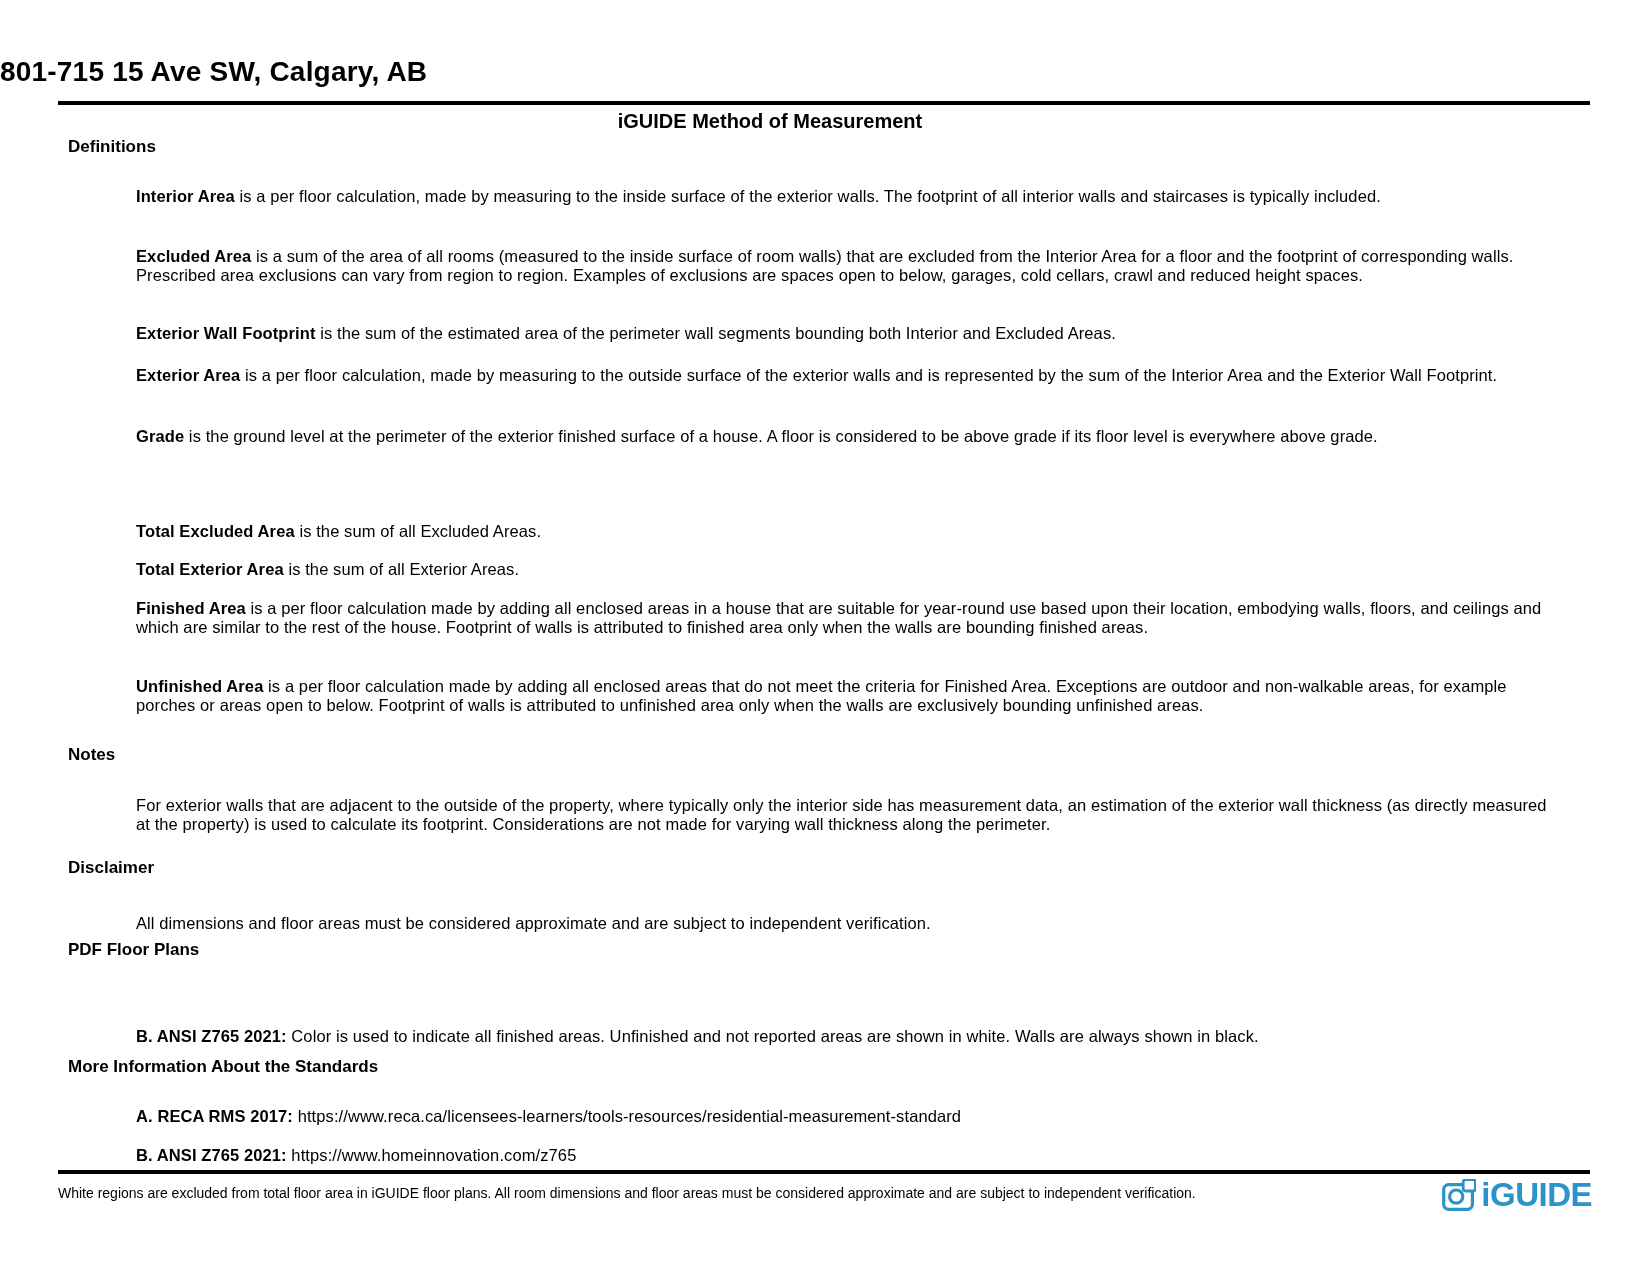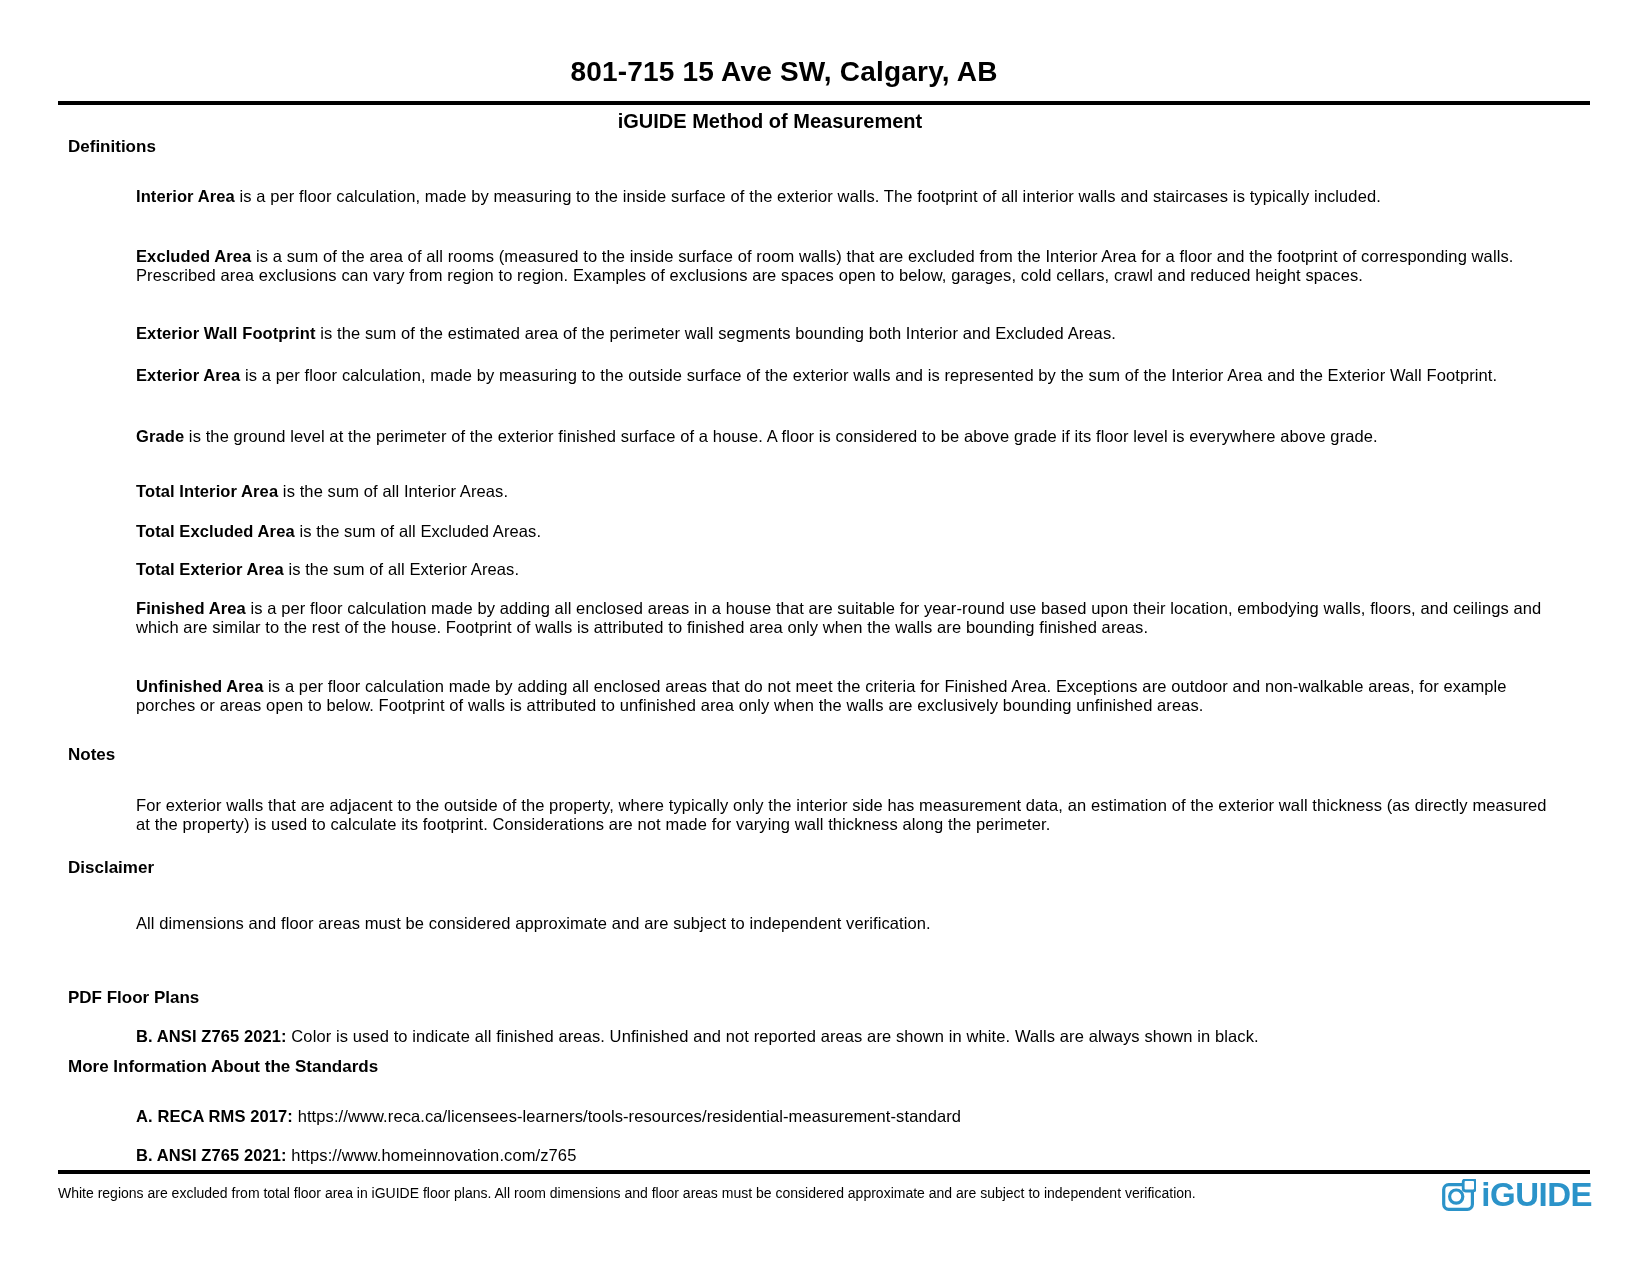--- a/index.html
+++ b/index.html
@@ -1,21 +1,21 @@
 <!DOCTYPE html>
 <html style="--logo-blue: #2B93C9; --text-color: #000000;"><head>
 <meta charset="utf-8">
 <style>
   html,body { margin:0; padding:0; background:#fff; }
   .page {
     position:relative; width:1650px; height:1275px; background:#ffffff;
     font-family:"Liberation Sans", sans-serif; color:#000000; overflow:hidden;
   }
   .title {
-    position:absolute; top:57px; left:0; width:1568px; text-align:center;
+    position:absolute; top:57px; left:0; width:1568px; 
     font-size:28px; font-weight:bold; line-height:30px; letter-spacing:0.2px;
   }
   .rule { position:absolute; left:58px; width:1532px; height:4px; background:#000; }
   .rule-top { top:101px; }
   .rule-bottom { top:1170px; }
   .subtitle {
     position:absolute; top:110px; left:0; width:1540px; text-align:center;
     font-size:20px; font-weight:bold; line-height:22px;
   }
   .heading {
@@ -48,37 +48,36 @@
   <p class="para" style="top:175px"><b>Interior Area</b><span> is a per floor calculation, made by measuring to the inside surface of the exterior walls. The footprint of all interior walls and staircases is typically included.</span></p>
 
   <p class="para" style="top:235px"><b>Excluded Area</b><span> is a sum of the area of all rooms (measured to the inside surface of room walls) that are excluded from the Interior Area for a floor and the footprint of corresponding walls. Prescribed area exclusions can vary from region to region. Examples of exclusions are spaces open to below, garages, cold cellars, crawl and reduced height spaces.</span></p>
 
   <p class="para" style="top:312px"><b>Exterior Wall Footprint</b><span> is the sum of the estimated area of the perimeter wall segments bounding both Interior and Excluded Areas.</span></p>
 
   <p class="para" style="top:354px"><b>Exterior Area</b><span> is a per floor calculation, made by measuring to the outside surface of the exterior walls and is represented by the sum of the Interior Area and the Exterior Wall Footprint.</span></p>
 
   <p class="para" style="top:415px"><b>Grade</b><span> is the ground level at the perimeter of the exterior finished surface of a house. A floor is considered to be above grade if its floor level is everywhere above grade.</span></p>
 
-  <p class="para" style="top:470px"><b>Total Interior Area</b><span> is the sum of all Interior Areas.</span></p>
 
   <p class="para" style="top:510px"><b>Total Excluded Area</b><span> is the sum of all Excluded Areas.</span></p>
 
   <p class="para" style="top:548px"><b>Total Exterior Area</b><span> is the sum of all Exterior Areas.</span></p>
 
   <p class="para" style="top:587px"><b>Finished Area</b><span> is a per floor calculation made by adding all enclosed areas in a house that are suitable for year-round use based upon their location, embodying walls, floors, and ceilings and which are similar to the rest of the house. Footprint of walls is attributed to finished area only when the walls are bounding finished areas.</span></p>
 
   <p class="para" style="top:665px"><b>Unfinished Area</b><span> is a per floor calculation made by adding all enclosed areas that do not meet the criteria for Finished Area. Exceptions are outdoor and non-walkable areas, for example porches or areas open to below. Footprint of walls is attributed to unfinished area only when the walls are exclusively bounding unfinished areas.</span></p>
 
   <div class="heading" style="top:745px">Notes</div>
   <p class="para" style="top:784px">For exterior walls that are adjacent to the outside of the property, where typically only the interior side has measurement data, an estimation of the exterior wall thickness (as directly measured at the property) is used to calculate its footprint. Considerations are not made for varying wall thickness along the perimeter.</p>
 
   <div class="heading" style="top:858px">Disclaimer</div>
   <p class="para" style="top:902px">All dimensions and floor areas must be considered approximate and are subject to independent verification.</p>
 
-  <div class="heading" style="top:988px">PDF Floor Plans</div>
+  <div class="heading" style="top:940px">PDF Floor Plans</div>
   <p class="para" style="top:1015px"><b>B. ANSI Z765 2021:</b><span> Color is used to indicate all finished areas. Unfinished and not reported areas are shown in white. Walls are always shown in black.</span></p>
 
   <div class="heading" style="top:1057px">More Information About the Standards</div>
   <p class="para" style="top:1095px"><b>A. RECA RMS 2017:</b><span> https://www.reca.ca/licensees-learners/tools-resources/residential-measurement-standard</span></p>
   <p class="para" style="top:1134px"><b>B. ANSI Z765 2021:</b><span> https://www.homeinnovation.com/z765</span></p>
 
   <div class="rule rule-bottom"></div>
   <div class="footer-note">White regions are excluded from total floor area in iGUIDE floor plans. All room dimensions and floor areas must be considered approximate and are subject to independent verification.</div>
 
   <div class="logo">

